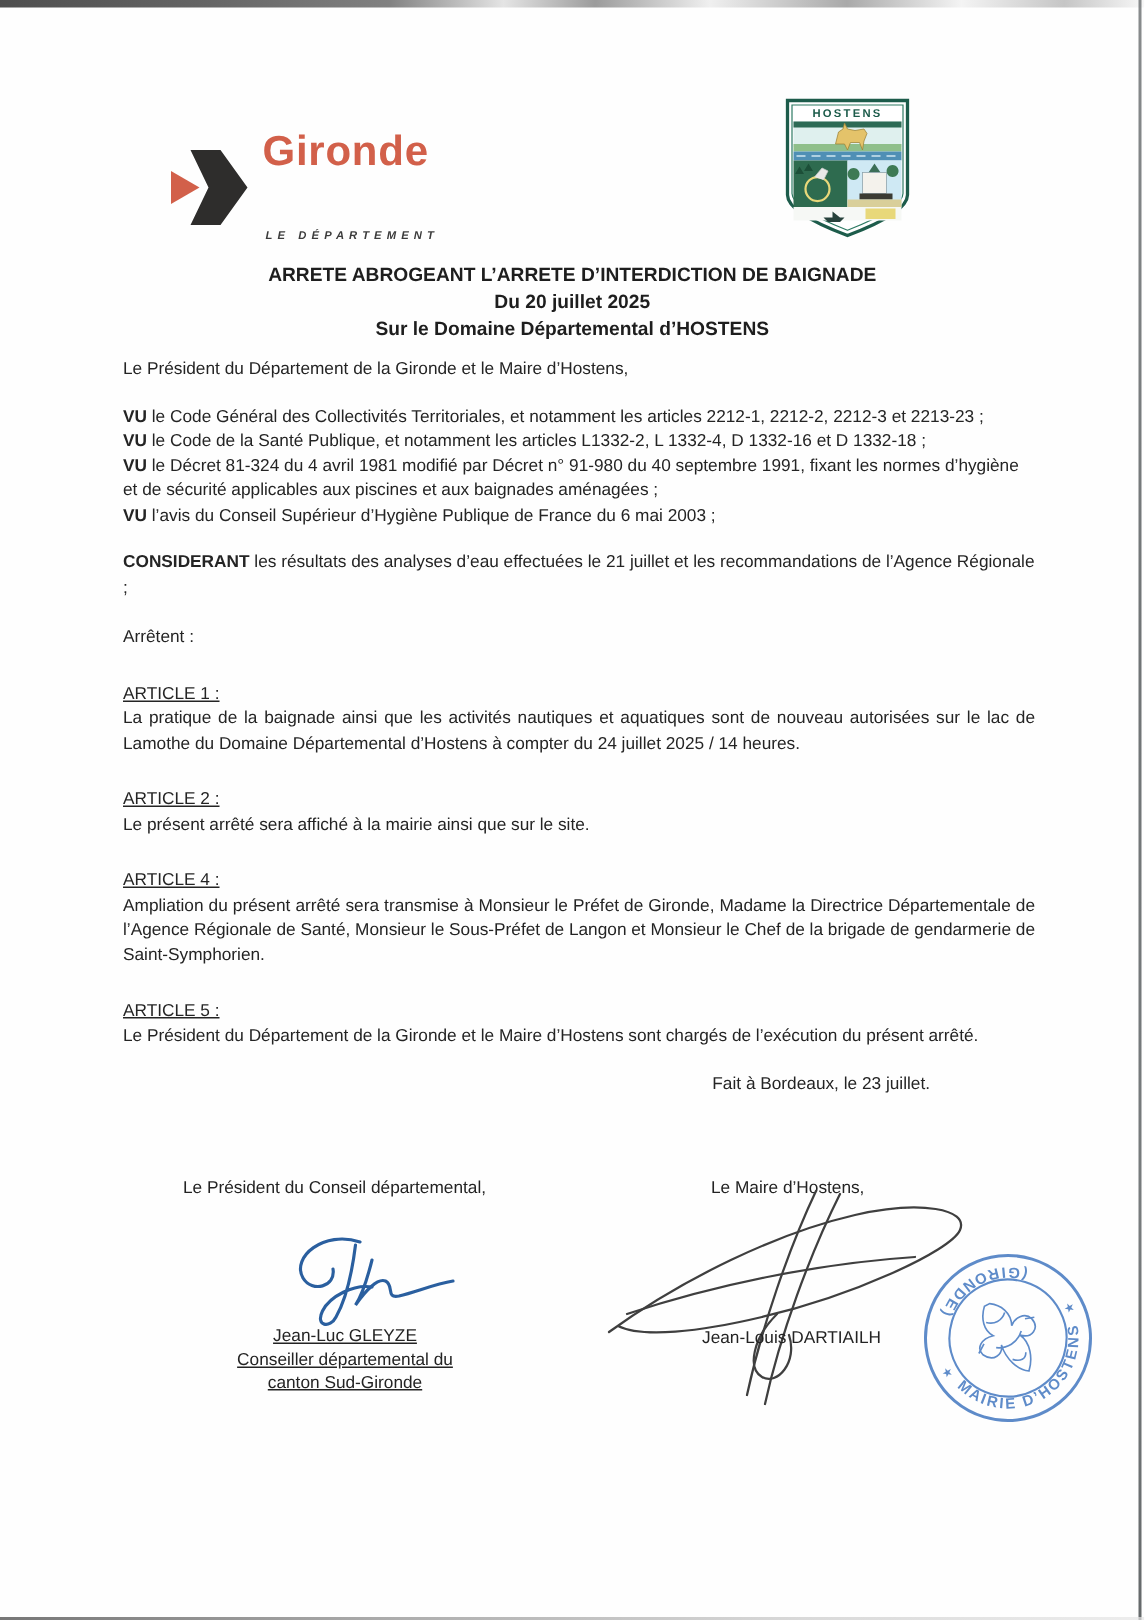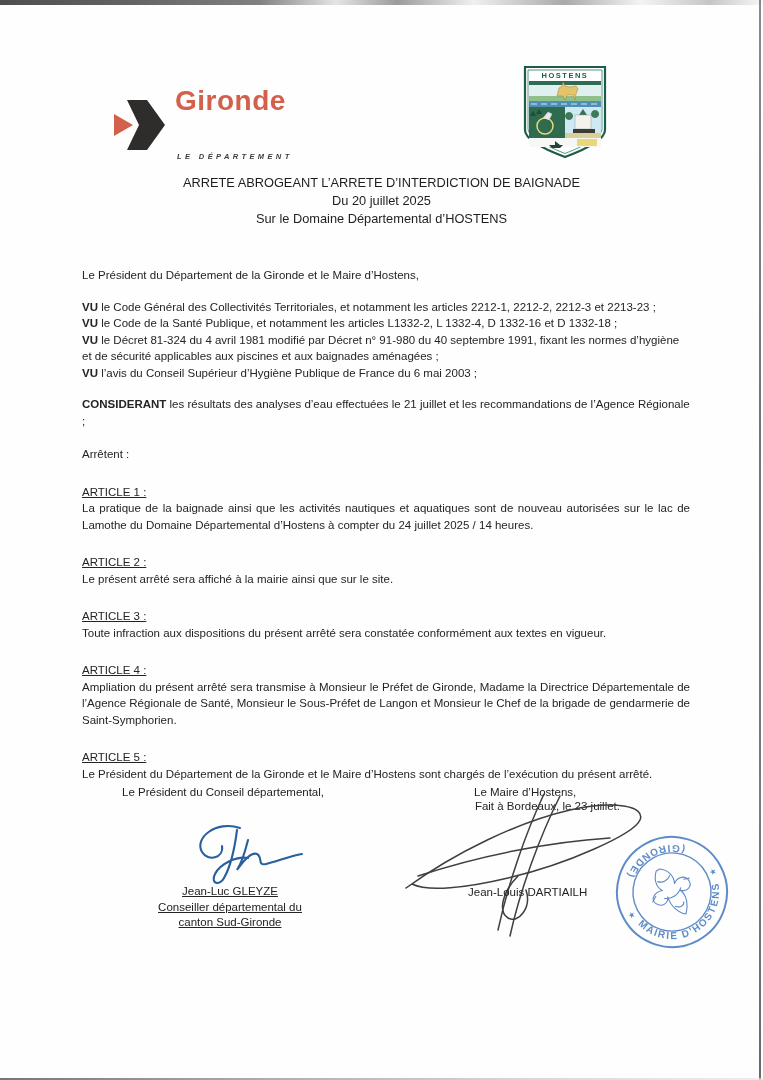--- a/index.html
+++ b/index.html
@@ -26,23 +26,23 @@
     opacity:.7;
   }
   
   .logo { position:absolute; left:112px; top:88px; display:flex; align-items:center; gap:9px; }
   .logo-text { display:flex; flex-direction:column;gap:35px; }
   .logo-brand { font-size:28px; line-height:26px; font-weight:600; color:#d2604a; letter-spacing:.5px; }
   .logo-tagline { font-size:7.5px; font-weight:700; color:#3c3c3c; letter-spacing:3.4px; margin-top:3px; margin-left:2px;font-style:italic; }
   .crest { position:absolute; left:519px; top:62px; }
   
   .title-block { position:absolute; left:0; top:174px; width:100%; text-align:center; }
-  .title-line { font-size:12.8px; font-weight:400; color:#1e1e1e; line-height:18px; }
-  
-  .content { position:absolute; left:82px; top:264px; width:608px; font-size:11.5px; line-height:16.5px; color:#242424; }
+  .title-line { font-size:12.8px; font-weight:700; color:#1e1e1e; line-height:18px; }
+  
+  .content { position:absolute; left:82px; top:235px; width:608px; font-size:11.5px; line-height:16.5px; color:#242424; }
   .intro { margin-top:3px; }
   .vu-block { margin-top:15px; }
   .considerant-block { margin-top:15px; }
   .bold { font-weight:700; }
   .arretent { margin-top:17px; }
   .article { margin-top:21px; }
   .article-heading { font-weight:400; text-decoration:underline; }
   .article-body { text-align:justify; }
   .place-date { margin-top:16px; text-align:right; padding-right:70px; }
   
@@ -129,24 +129,20 @@
 
     <p class="arretent">Arrêtent :</p>
 
     <div class="article">
       <p class="article-heading">ARTICLE 1 :</p>
       <p class="article-body">La pratique de la baignade ainsi que les activités nautiques et aquatiques sont de nouveau autorisées sur le lac de Lamothe du Domaine Départemental d’Hostens à compter du 24 juillet 2025 / 14 heures.</p>
     </div>
     <div class="article">
       <p class="article-heading">ARTICLE 2 :</p>
       <p class="article-body">Le présent arrêté sera affiché à la mairie ainsi que sur le site.</p>
-    </div>
-    <div class="article">
-      <p class="article-heading">ARTICLE 3 :</p>
-      <p class="article-body">Toute infraction aux dispositions du présent arrêté sera constatée conformément aux textes en vigueur.</p>
     </div>
     <div class="article">
       <p class="article-heading">ARTICLE 4 :</p>
       <p class="article-body">Ampliation du présent arrêté sera transmise à Monsieur le Préfet de Gironde, Madame la Directrice Départementale de l’Agence Régionale de Santé, Monsieur le Sous-Préfet de Langon et Monsieur le Chef de la brigade de gendarmerie de Saint-Symphorien.</p>
     </div>
     <div class="article">
       <p class="article-heading">ARTICLE 5 :</p>
       <p class="article-body">Le Président du Département de la Gironde et le Maire d’Hostens sont chargés de l’exécution du présent arrêté.</p>
     </div>
 

